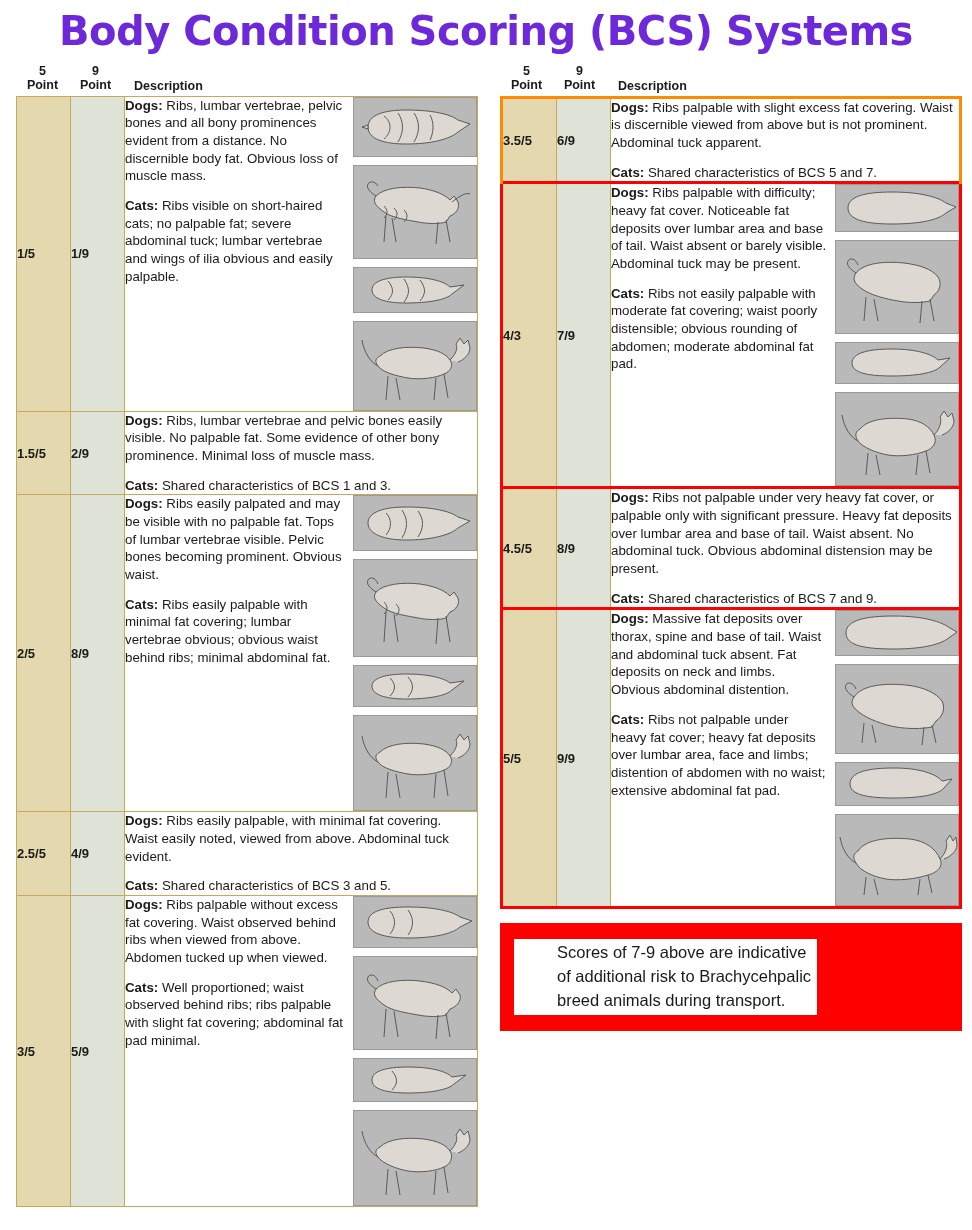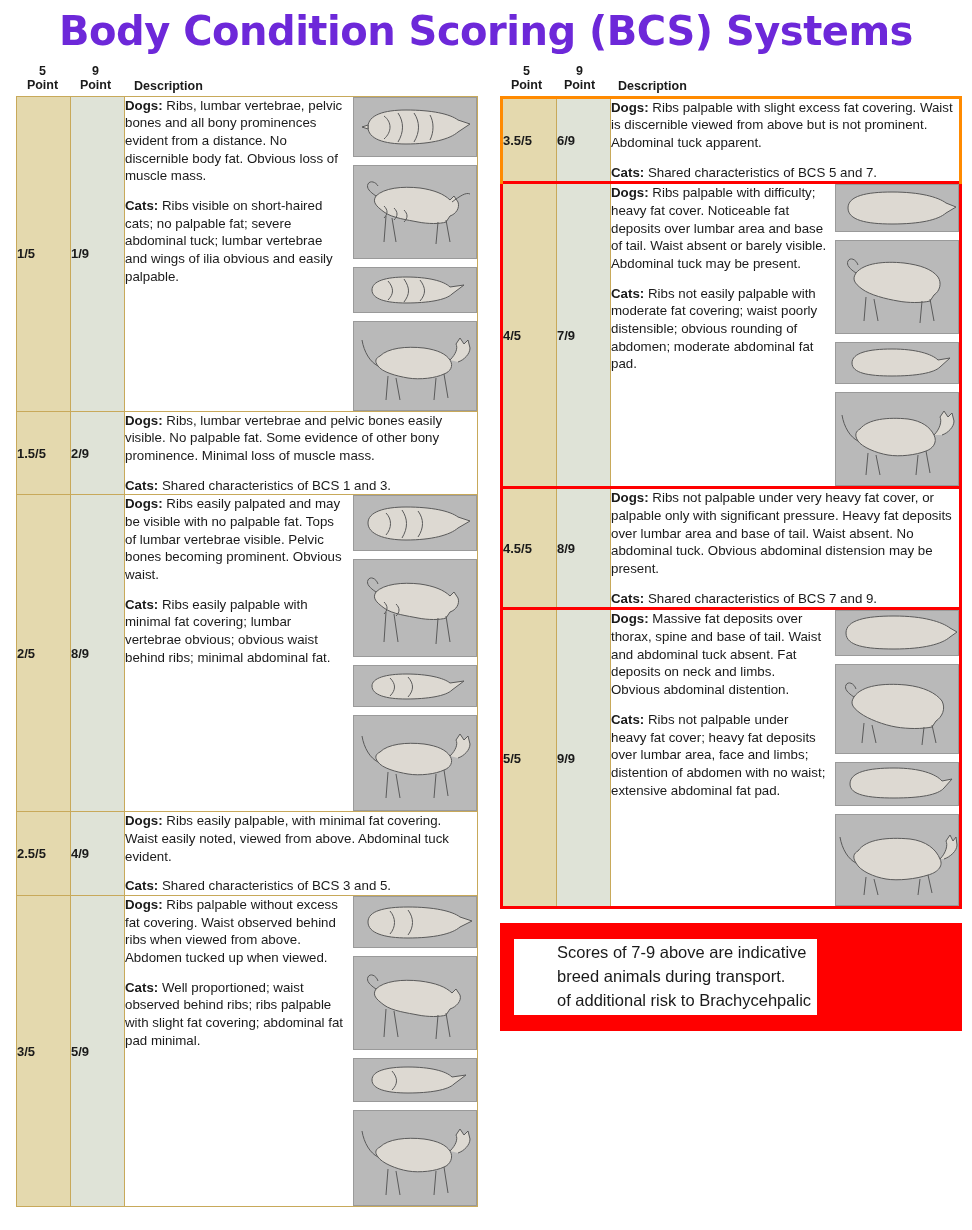--- a/index.html
+++ b/index.html
@@ -389,21 +389,21 @@
               <div class="desc-wrap">
                 <div class="desc-text">
                   <p><b>Dogs:</b><span> Ribs palpable with slight excess fat covering. Waist is discernible viewed from above but is not prominent. Abdominal tuck apparent.</span></p>
                   <p><b>Cats:</b><span> Shared characteristics of BCS 5 and 7.</span></p>
                 </div>
               </div>
             </td>
           </tr>
 
           <tr class="hl">
-            <td class="c5">4/5</td>
+            <td class="c5">4/3</td>
             <td class="c9">7/9</td>
             <td class="cdesc">
               <div class="desc-wrap">
                 <div class="desc-text">
                   <p><b>Dogs:</b><span> Ribs palpable with difficulty; heavy fat cover. Noticeable fat deposits over lumbar area and base of tail. Waist absent or barely visible. Abdominal tuck may be present.</span></p>
                   <p><b>Cats:</b><span> Ribs not easily palpable with moderate fat covering; waist poorly distensible; obvious rounding of abdomen; moderate abdominal fat pad.</span></p>
                 </div>
                 <div class="imgs narrow">
                   <span class="plate">
                     <svg width="122" height="46" viewBox="0 0 122 46">
@@ -503,20 +503,20 @@
               </div>
             </td>
           </tr>
 
         </tbody>
       </table>
 
       <div class="note">
         <div class="note-inner">
           <span>Scores of 7-9 above are indicative</span>
+          <span>of additional risk to Brachycehpalic</span>
           <span>breed animals during transport.</span>
-          <span>of additional risk to Brachycehpalic</span>
         </div>
       </div>
 
     </div>
   </div>
 </div>
 
 </body></html>

